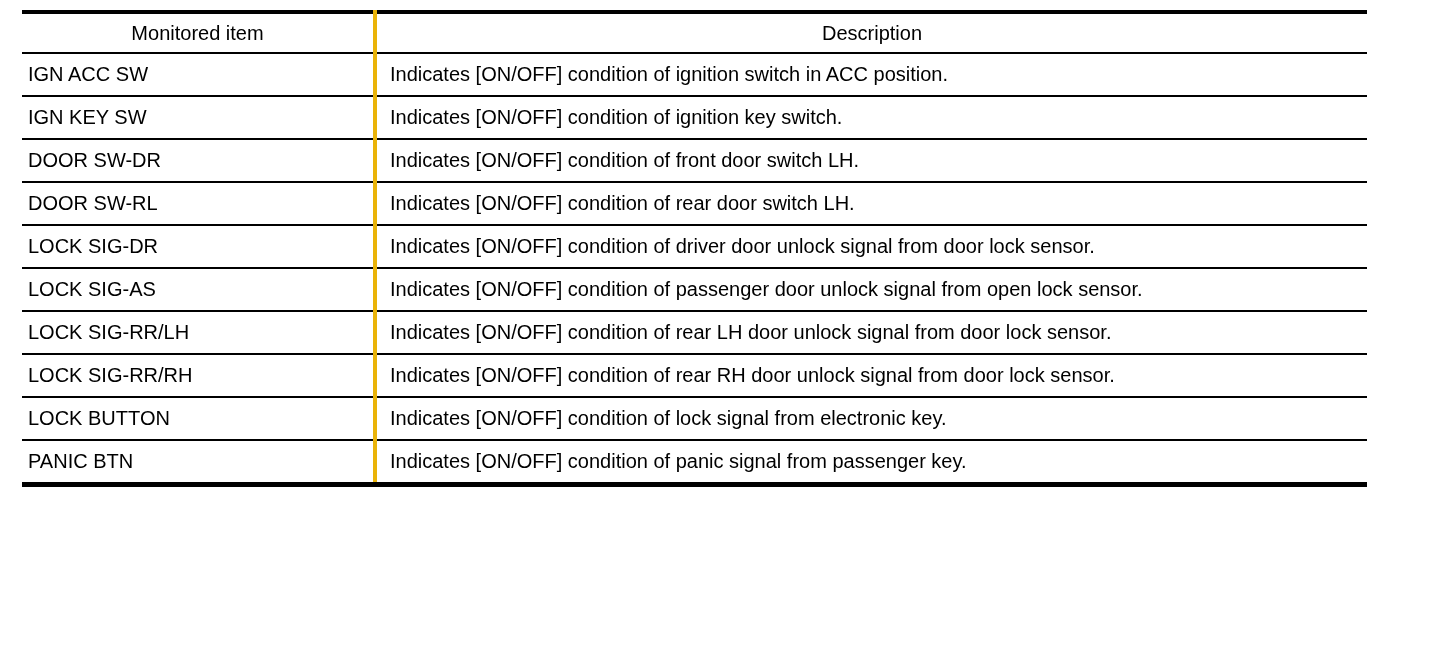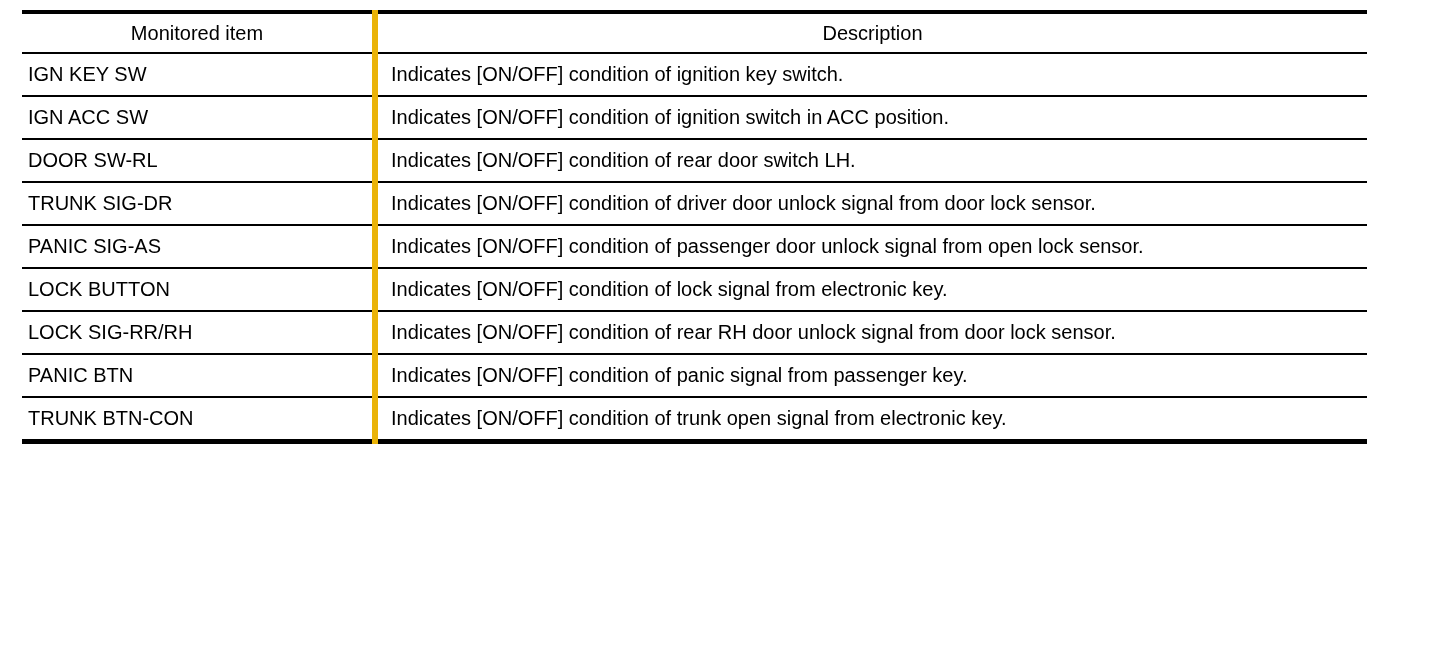--- a/index.html
+++ b/index.html
@@ -36,21 +36,21 @@
   .doc-table td {
     font-size: 20px;
     height: 41px;
     vertical-align: middle;
     padding: 0;
     border-top: 2px solid #000000;
     white-space: nowrap;
     overflow: hidden;
   }
   .doc-table .c1 {
-    border-right: 6px solid #eab308;
+    border-right: 4px solid #eab308;
   }
   .doc-table td.c1 {
     padding-left: 6px;
   }
   .doc-table td.c2 {
     padding-left: 13px;
   }
 </style>
 </head>
 <body>
@@ -61,49 +61,53 @@
     <col>
   </colgroup>
   <thead>
     <tr>
       <th class="c1">Monitored item</th>
       <th class="c2">Description</th>
     </tr>
   </thead>
   <tbody>
     <tr>
+      <td class="c1">IGN ACC SW</td>
+      <td class="c2">Indicates [ON/OFF] condition of ignition switch in ACC position.</td>
+    </tr>
+    <tr>
       <td class="c1">IGN KEY SW</td>
       <td class="c2">Indicates [ON/OFF] condition of ignition key switch.</td>
     </tr>
     <tr>
-      <td class="c1">IGN ACC SW</td>
-      <td class="c2">Indicates [ON/OFF] condition of ignition switch in ACC position.</td>
+      <td class="c1">DOOR SW-DR</td>
+      <td class="c2">Indicates [ON/OFF] condition of front door switch LH.</td>
     </tr>
     <tr>
       <td class="c1">DOOR SW-RL</td>
       <td class="c2">Indicates [ON/OFF] condition of rear door switch LH.</td>
     </tr>
     <tr>
-      <td class="c1">TRUNK SIG-DR</td>
+      <td class="c1">LOCK SIG-DR</td>
       <td class="c2">Indicates [ON/OFF] condition of driver door unlock signal from door lock sensor.</td>
     </tr>
     <tr>
-      <td class="c1">PANIC SIG-AS</td>
+      <td class="c1">LOCK SIG-AS</td>
       <td class="c2">Indicates [ON/OFF] condition of passenger door unlock signal from open lock sensor.</td>
+    </tr>
+    <tr>
+      <td class="c1">LOCK SIG-RR/LH</td>
+      <td class="c2">Indicates [ON/OFF] condition of rear LH door unlock signal from door lock sensor.</td>
+    </tr>
+    <tr>
+      <td class="c1">LOCK SIG-RR/RH</td>
+      <td class="c2">Indicates [ON/OFF] condition of rear RH door unlock signal from door lock sensor.</td>
     </tr>
     <tr>
       <td class="c1">LOCK BUTTON</td>
       <td class="c2">Indicates [ON/OFF] condition of lock signal from electronic key.</td>
     </tr>
     <tr>
-      <td class="c1">LOCK SIG-RR/RH</td>
-      <td class="c2">Indicates [ON/OFF] condition of rear RH door unlock signal from door lock sensor.</td>
-    </tr>
-    <tr>
       <td class="c1">PANIC BTN</td>
       <td class="c2">Indicates [ON/OFF] condition of panic signal from passenger key.</td>
-    </tr>
-    <tr>
-      <td class="c1">TRUNK BTN-CON</td>
-      <td class="c2">Indicates [ON/OFF] condition of trunk open signal from electronic key.</td>
     </tr>
   </tbody>
 </table>
 
 </body></html>

